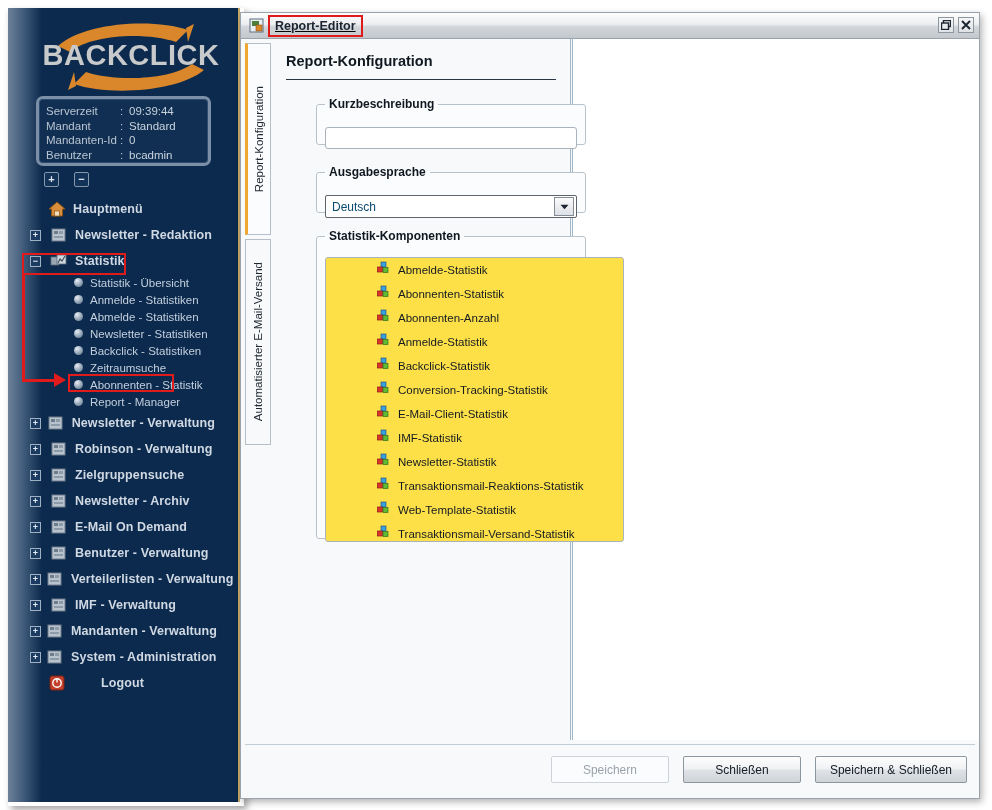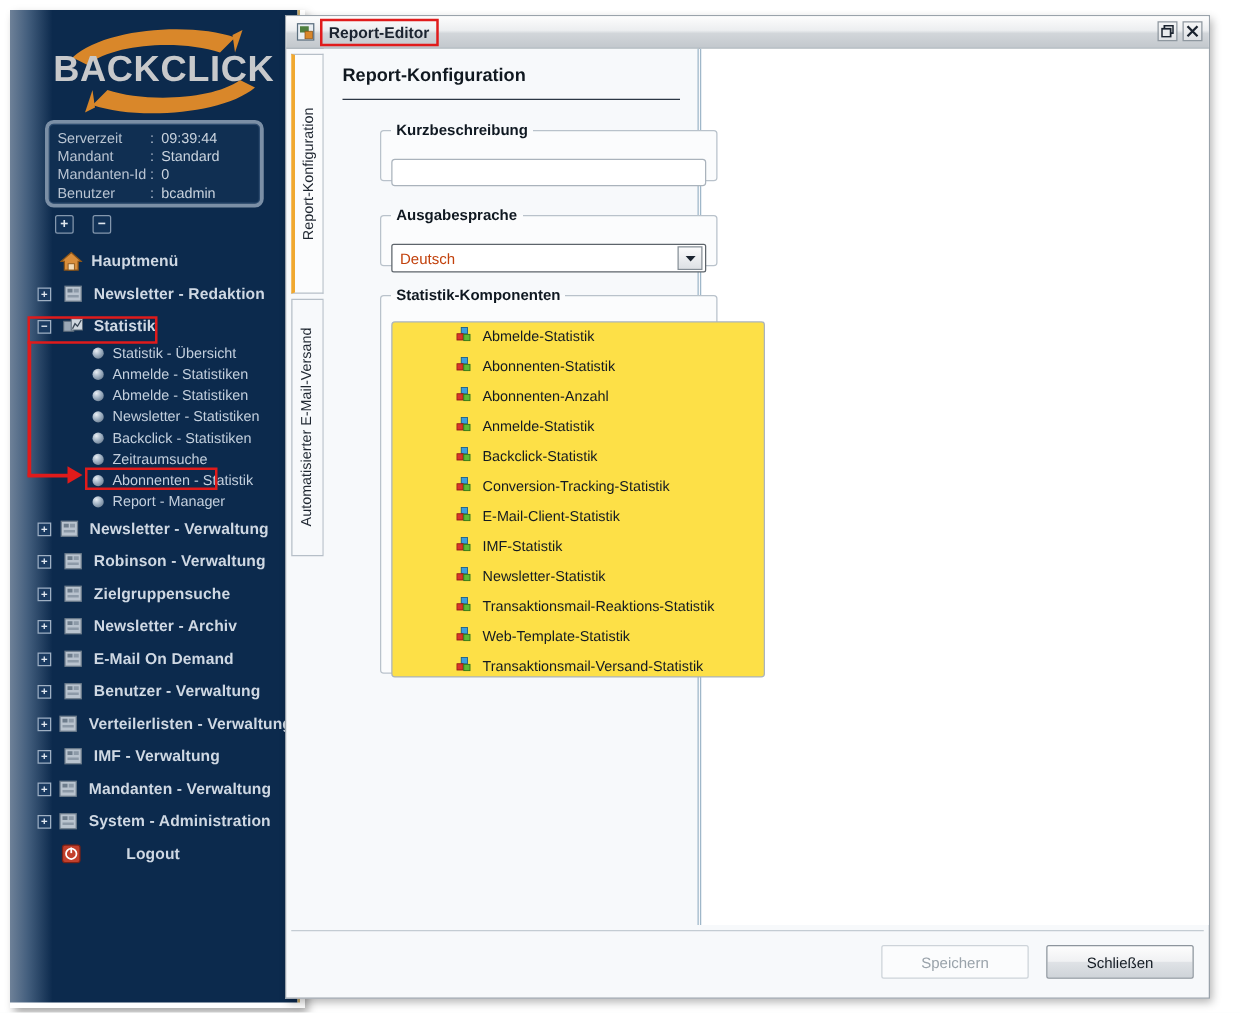--- a/index.html
+++ b/index.html
@@ -78,24 +78,25 @@
   }
   .sub-label { color:#c3cfdd; font-size:11.5px; white-space:nowrap; }
 
   
   .anno { position:absolute; pointer-events:none; }
   .anno-box { border: 2.5px solid #e01b1b; }
   .anno-line { background:#e01b1b; }
 
   
   #win {
-    position:absolute; left:228px; top:12px; width:740px; height:787px;
+    position:absolute; left:240px; top:12px; width:740px; height:787px;
     background:#f7f9fb;
     border:1px solid #9aa3ab;
     box-shadow: 2px 3px 7px rgba(0,0,0,.3);
+    text-decoration: underline;
   }
   #titlebar {
     height:26px;
     background: linear-gradient(to bottom, #fdfdfd 0%, #eceef0 45%, #d2d6da 55%, #c3c8cd 100%);
     border-bottom:1px solid #9aa3ab;
     display:flex; align-items:center; padding:0 4px;
     position:relative;
   }
   .title-ico { width:16px; height:16px; margin:0 6px 0 4px; flex:0 0 auto; }
   .title-text {
@@ -158,21 +159,21 @@
 
   .txtinput {
     position:absolute; left:8px; top:16px; width:252px; height:22px;
     background:#ffffff; border:1px solid #aab3bc; border-radius:3px;
   }
   .selbox {
     position:absolute; left:8px; top:16px; width:252px; height:23px;
     background:#ffffff; border:1px solid #5d646b; border-radius:2px;
     display:flex; align-items:center;
   }
-  .selbox .seltext { font-size:12px; color:#c2410c; padding-left:6px; flex:1; }
+  .selbox .seltext { font-size:12px; color:#0c4a6e; padding-left:6px; flex:1; }
   .selbox .arrowbtn {
     width:20px; height:19px; margin-right:2px;
     background: linear-gradient(to bottom,#fbfbfc,#dde1e5);
     border:1px solid #848d95;
     display:flex; align-items:center; justify-content:center;
   }
 
   .complist {
     position:absolute; left:8px; top:14px; width:299px; height:285px;
     background:#fde047; border:1px solid #aab3bc; border-radius:3px;
@@ -633,18 +634,19 @@
             </div>
 
           </div>
         </fieldset>
 
       </div>
 
       <div class="footer">
         <div class="btn disabled">Speichern</div>
         <div class="btn">Schließen</div>
+        <div class="btn">Speichern &amp; Schließen</div>
       </div>
 
     </div>
   </div>
 
 </div>
 
 </body></html>

